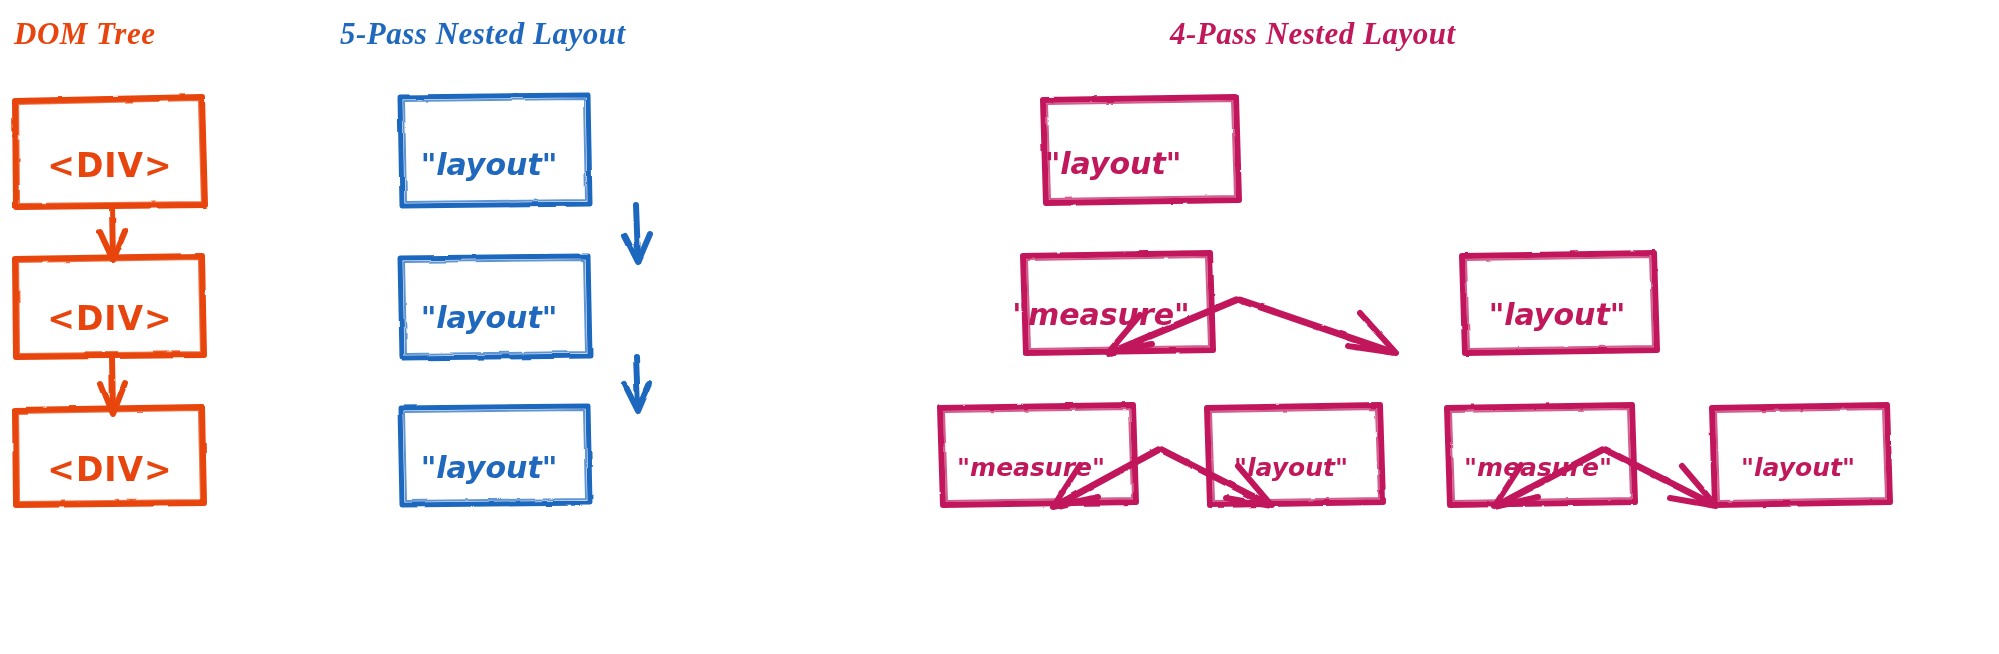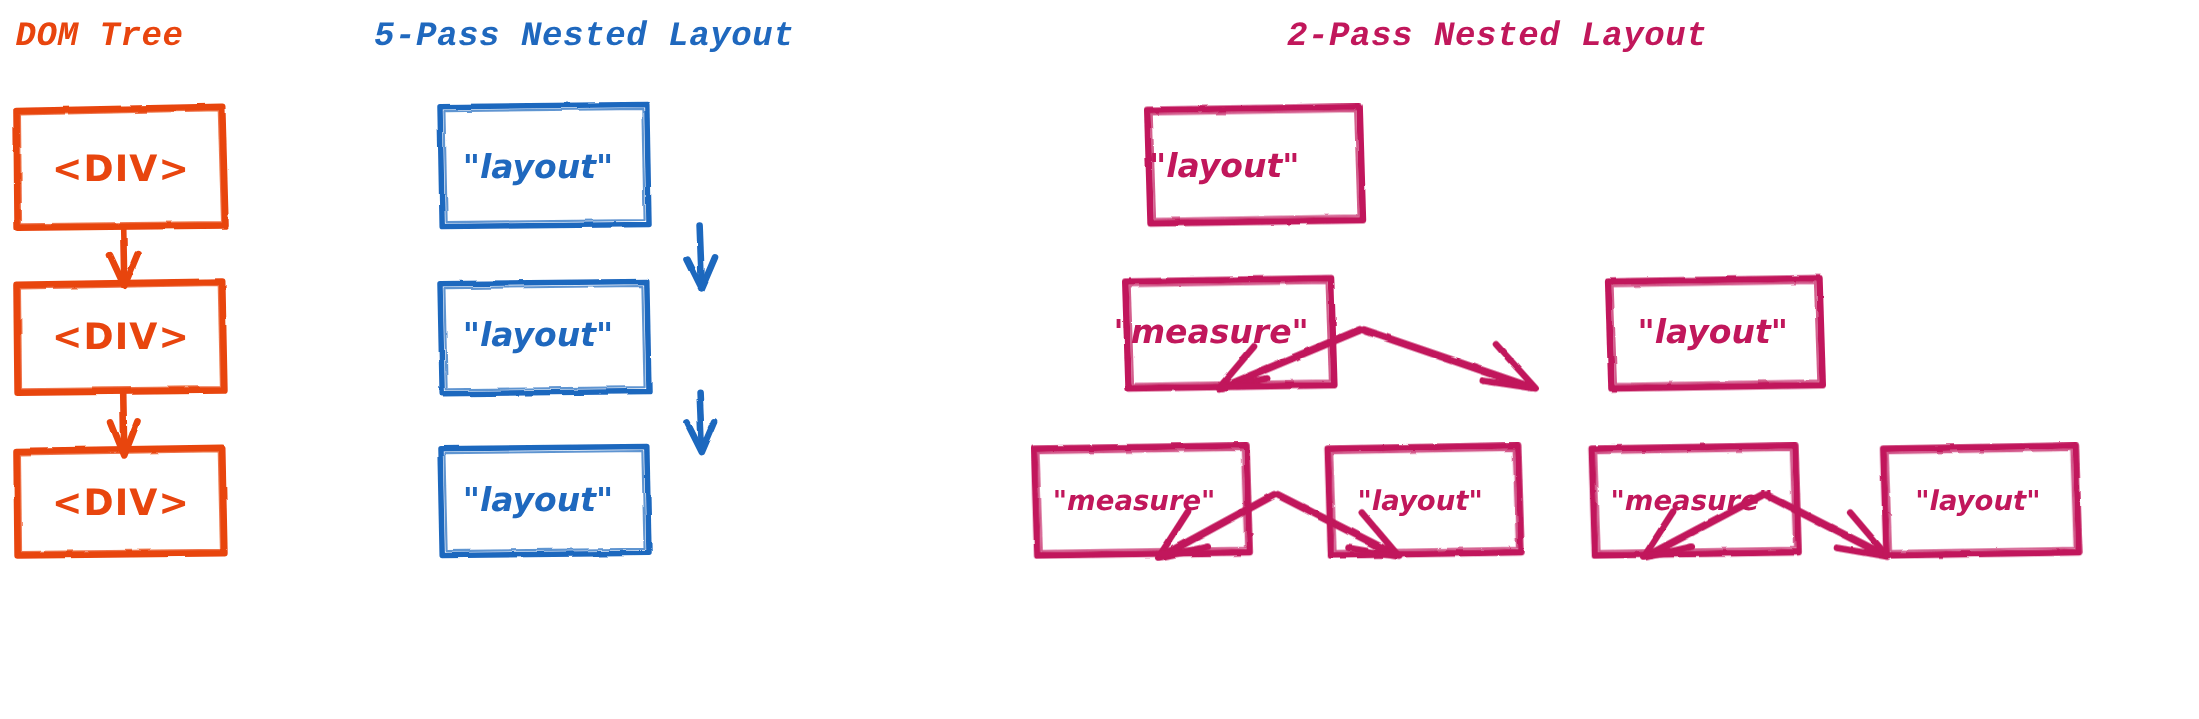--- a/index.html
+++ b/index.html
@@ -16,37 +16,38 @@
     font-family: "DejaVu Sans", sans-serif;
   }
   #canvas {
     position: absolute;
     left: 0; top: 0;
     width: 1999px;
     height: 654px;
   }
   .section-title {
     position: absolute;
-    font-family: Liberation Mono, monospace;
+    font-family: Liberation Serif, serif;
     font-weight: bold;
     font-style: italic;
     font-size: 31px;
     letter-spacing: 0.5px;
     white-space: nowrap;
     user-select: none;
   }
   .node-label {
     position: absolute;
     font-family: "DejaVu Sans", sans-serif;
     font-weight: bold;
     font-style: italic;
     white-space: nowrap;
     user-select: none;
     transform: translate(-50%, -50%);
     text-align: right;
+    margin-top: 12px;
   }
   .lbl-dom   { font-size: 33px; font-style: normal; letter-spacing: 1px; }
   .lbl-big   { font-size: 30px; }
   .lbl-small { font-size: 25px; }
 </style>
 </head>
 <body>
 
 <svg id="canvas" viewBox="0 0 1999 654" xmlns="http://www.w3.org/2000/svg">
   <defs>
@@ -173,21 +174,21 @@
       <path d="M1712,408 L1887,405 L1890,502 L1715,505 Z" fill="none" stroke="#C1175B" stroke-width="6" stroke-linejoin="round"></path>
       <path d="M1716,412 L1883,409 L1886,498 L1719,501 Z" fill="none" stroke="#C1175B" stroke-width="2" stroke-linejoin="round" opacity="0.7"></path>
     </g>
   </g>
 </svg>
 
 <div class="section-title" style="left:14px; top:16px; color:#E8450E;">DOM Tree</div>
 
 <div class="section-title" style="left:340px; top:16px; color:#1F68BE;">5-Pass Nested Layout</div>
 
-<div class="section-title" style="left:1170px; top:16px; color:#C1175B;">2-Pass Nested Layout</div>
+<div class="section-title" style="left:1170px; top:16px; color:#C1175B;">4-Pass Nested Layout</div>
 
 <div class="node-label lbl-dom" style="left:110px; top:153px; color:#E8450E;">&lt;DIV&gt;</div>
 <div class="node-label lbl-dom" style="left:110px; top:306px; color:#E8450E;">&lt;DIV&gt;</div>
 <div class="node-label lbl-dom" style="left:110px; top:457px; color:#E8450E;">&lt;DIV&gt;</div>
 
 <div class="node-label lbl-big" style="left:489px; top:152px; color:#1F68BE;">"layout"</div>
 <div class="node-label lbl-big" style="left:489px; top:305px; color:#1F68BE;">"layout"</div>
 <div class="node-label lbl-big" style="left:489px; top:455px; color:#1F68BE;">"layout"</div>
 
 <div class="node-label lbl-big" style="left:1113px; top:151px; color:#C1175B;">"layout"</div>

